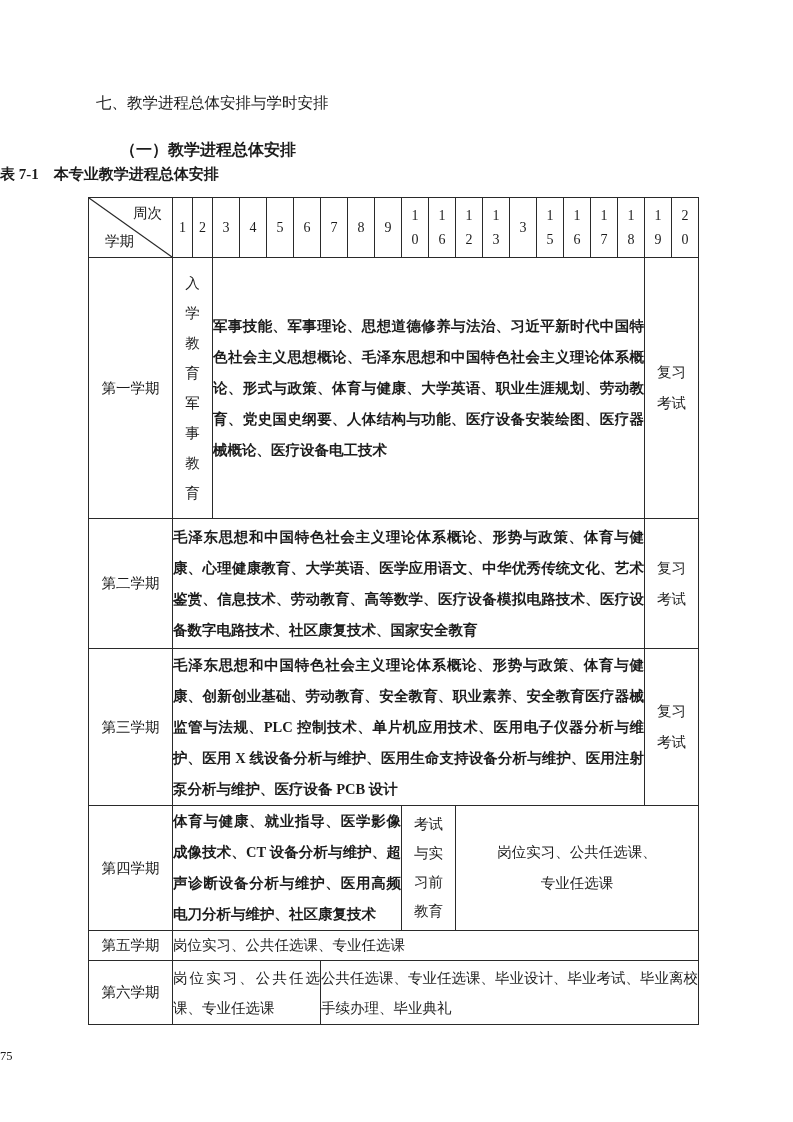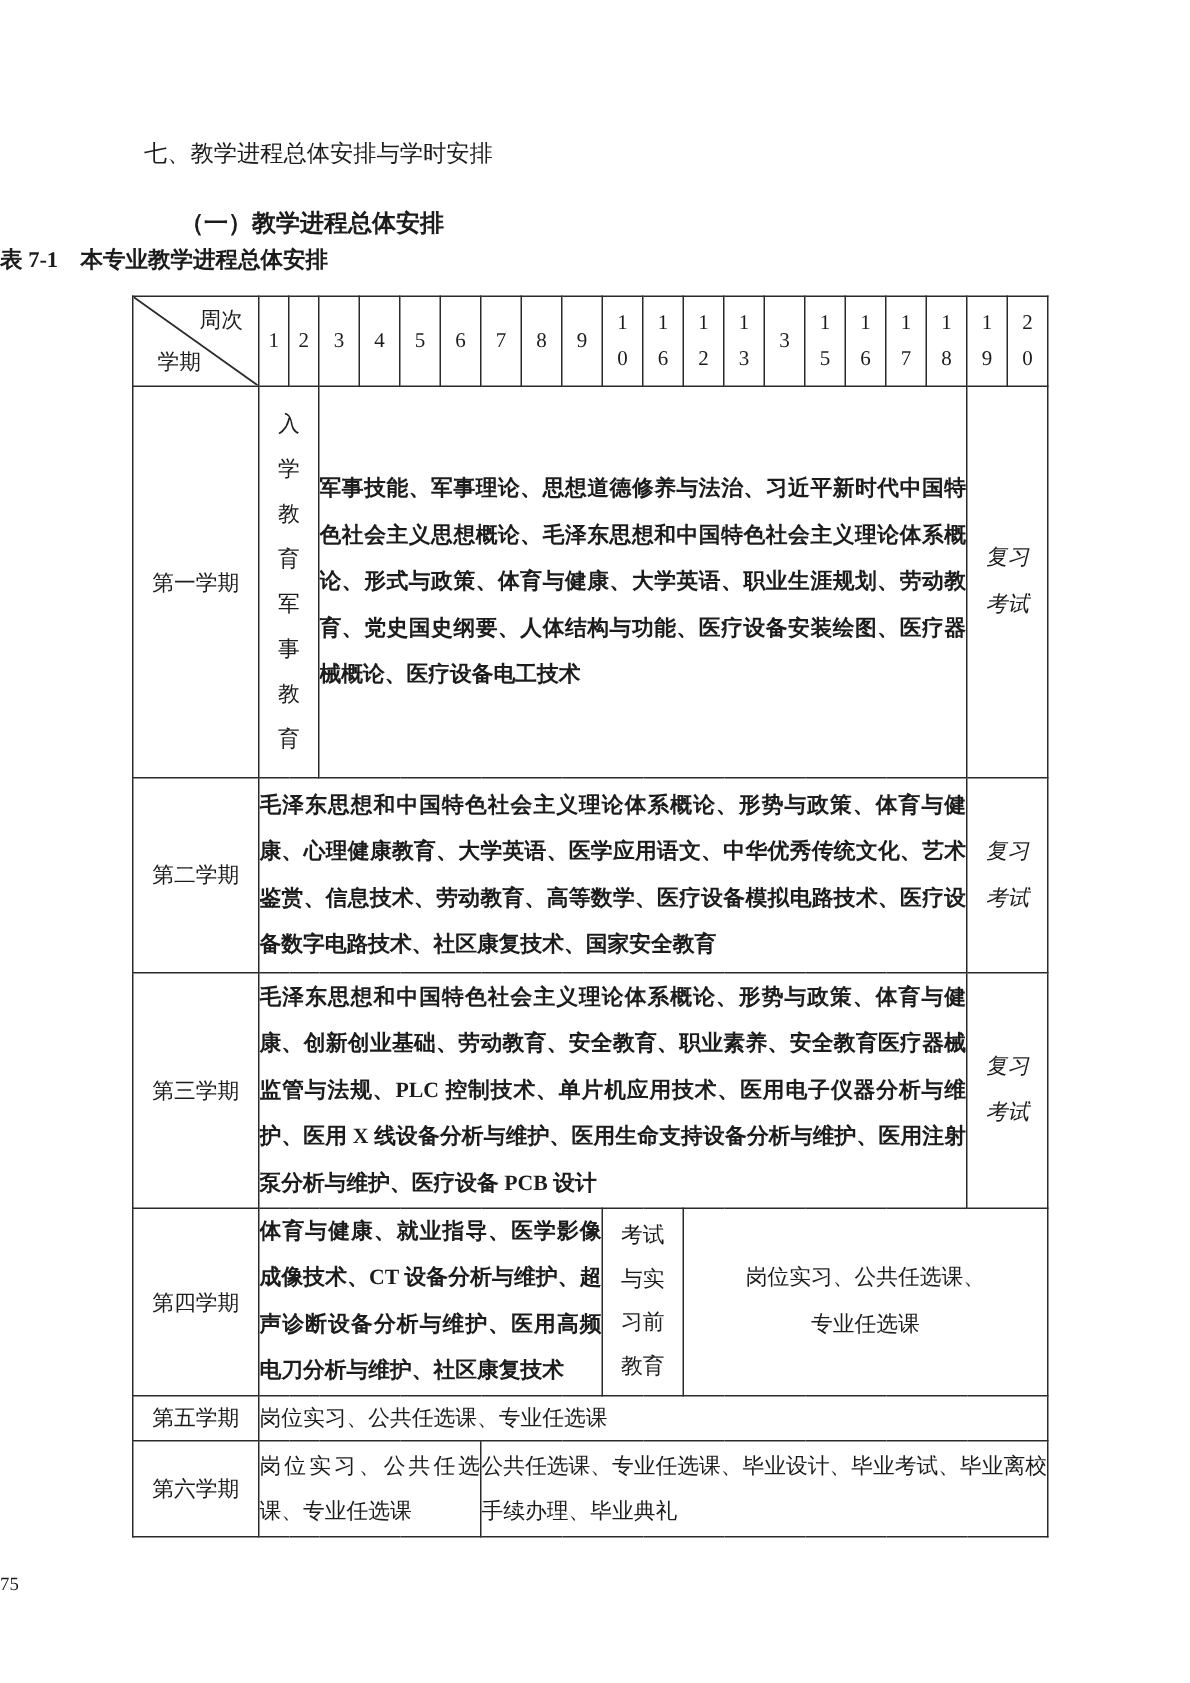--- a/index.html
+++ b/index.html
@@ -81,21 +81,20 @@
     width: 1em; margin: 10px auto;
     word-break: break-all;
     line-height: 30px;
     text-align: center;
   }
   .w2 {  
     width: 2em; margin: 0 auto;
     word-break: break-all;
     line-height: 31px;
     text-align: center;
-    font-style: italic;
   }
   .w2s {
     width: 2em; margin: 0 auto;
     word-break: break-all;
     line-height: 29px;
     text-align: center;
   }
   td.ctr { text-align: center; }
   .ctr-inner {
     width: 11.4em; margin: 0 auto;

